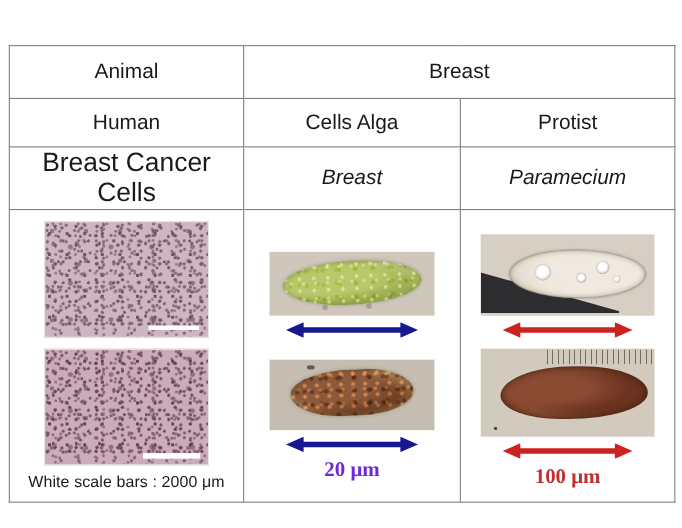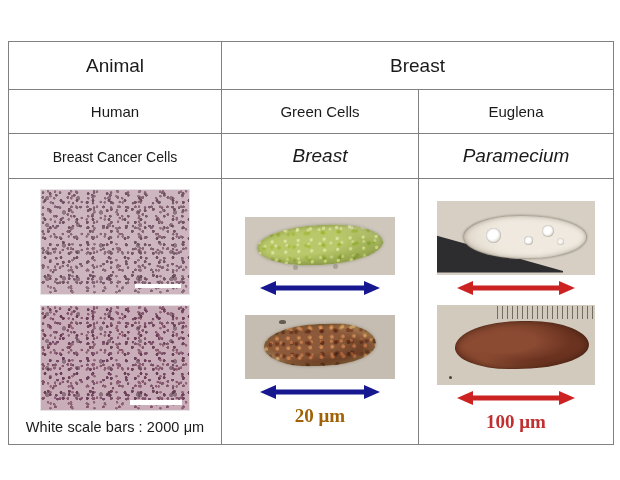--- a/index.html
+++ b/index.html
@@ -23,24 +23,24 @@
     text-align:center;
     vertical-align:middle;
     color:#1a1a1a;
     padding:0;
   }
   .col-a{width:213px;}
   .col-b{width:197px;}
   .col-c{width:195px;}
 
   .r-head1 td{height:47px;font-size:19px;}
-  .r-head2 td{height:43px;font-size:15px;}
+  .r-head2 td{height:43px;font-size:19px;}
   .r-head3 td{height:44px;font-size:19px;}
   .taxon{font-style:italic;}
-  .breastlbl{font-size:14px;}
+  .breastlbl{font-size:24px;}
 
   .r-img td{height:auto;vertical-align:top;padding:0;}
   .cellstack{
     display:flex;flex-direction:column;align-items:center;
     justify-content:flex-start;
   }
 
   
   .micro{
     position:relative;
@@ -185,21 +185,21 @@
     content:"";position:absolute;left:0;right:0;top:0;height:5px;
     background:repeating-linear-gradient(90deg,#5b544a 0 1px, transparent 1px 10px);
   }
   .dotmark{position:absolute;left:12px;bottom:6px;width:3px;height:3px;
     border-radius:50%;background:#4a433a;}
 
   
   .arrowwrap{display:flex;align-items:center;justify-content:center;}
   .arrow{display:block;}
   .capscale{font-family:"Liberation Serif", serif;font-size:19px;font-weight:700;}
-  .capscale.blue{color:#a16207;font-family:Liberation Serif, serif;}
+  .capscale.blue{color:#6d28d9;font-family:Liberation Serif, serif;}
   .capscale.red{color:#c03030;text-align:right;}
   .pad6{height:6px;}
   .pad10{height:10px;}
 </style>
 </head>
 <body>
 
 <div class="sheet">
 
   <table class="compare">
@@ -217,24 +217,24 @@
         <td colspan="2">
           <span>Breast</span>
         </td>
       </tr>
 
       <tr class="r-head2">
         <td>
           <span>Human</span>
         </td>
         <td>
-          <span>Green Cells</span>
-        </td>
-        <td>
-          <span>Euglena</span>
+          <span>Cells Alga</span>
+        </td>
+        <td>
+          <span>Protist</span>
         </td>
       </tr>
 
       <tr class="r-head3">
         <td>
           <span class="breastlbl">Breast Cancer Cells</span>
         </td>
         <td>
           <span class="taxon">Breast</span>
         </td>

